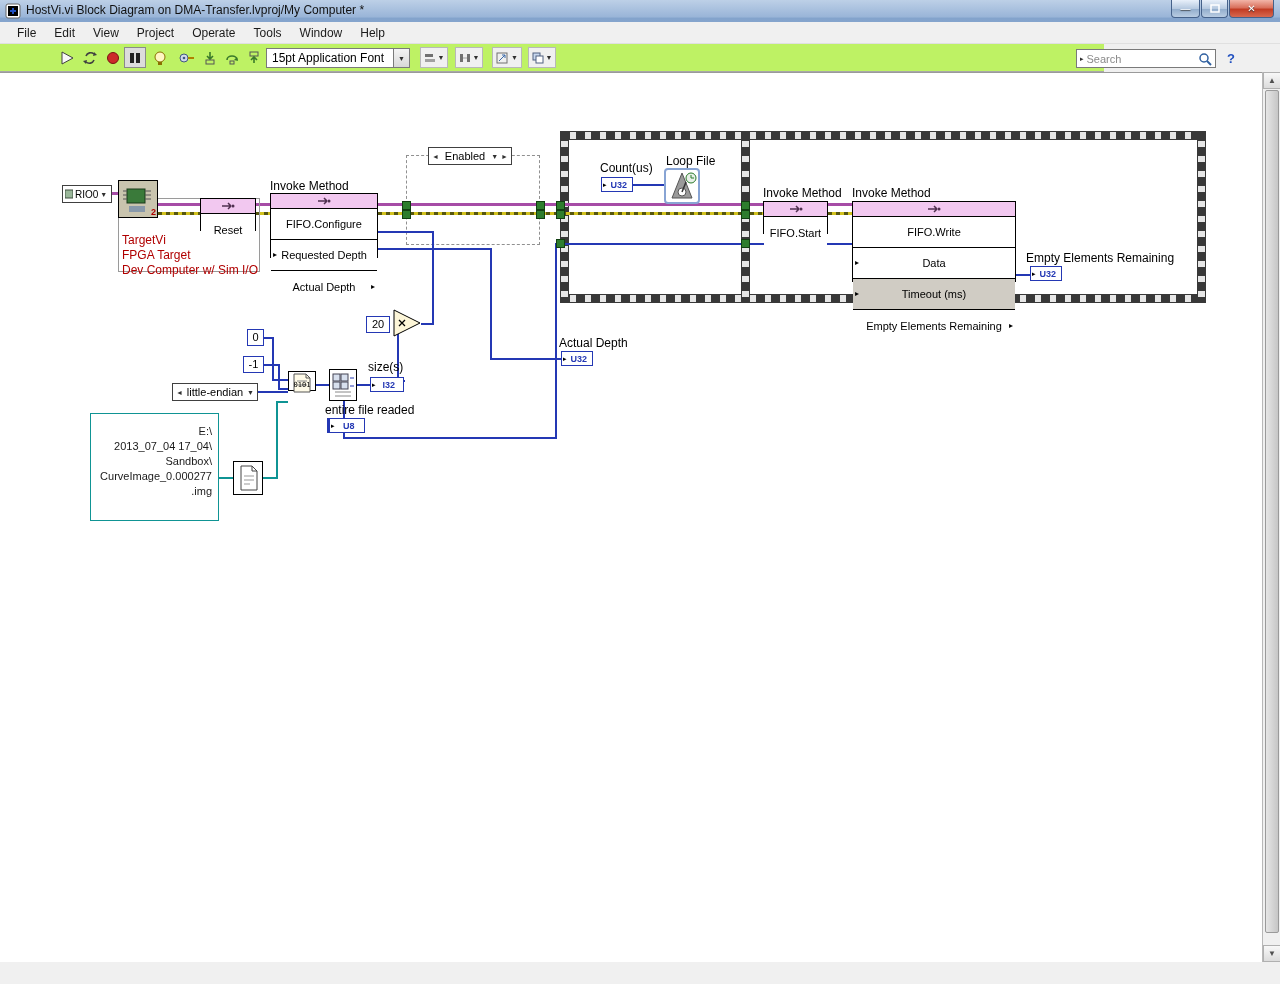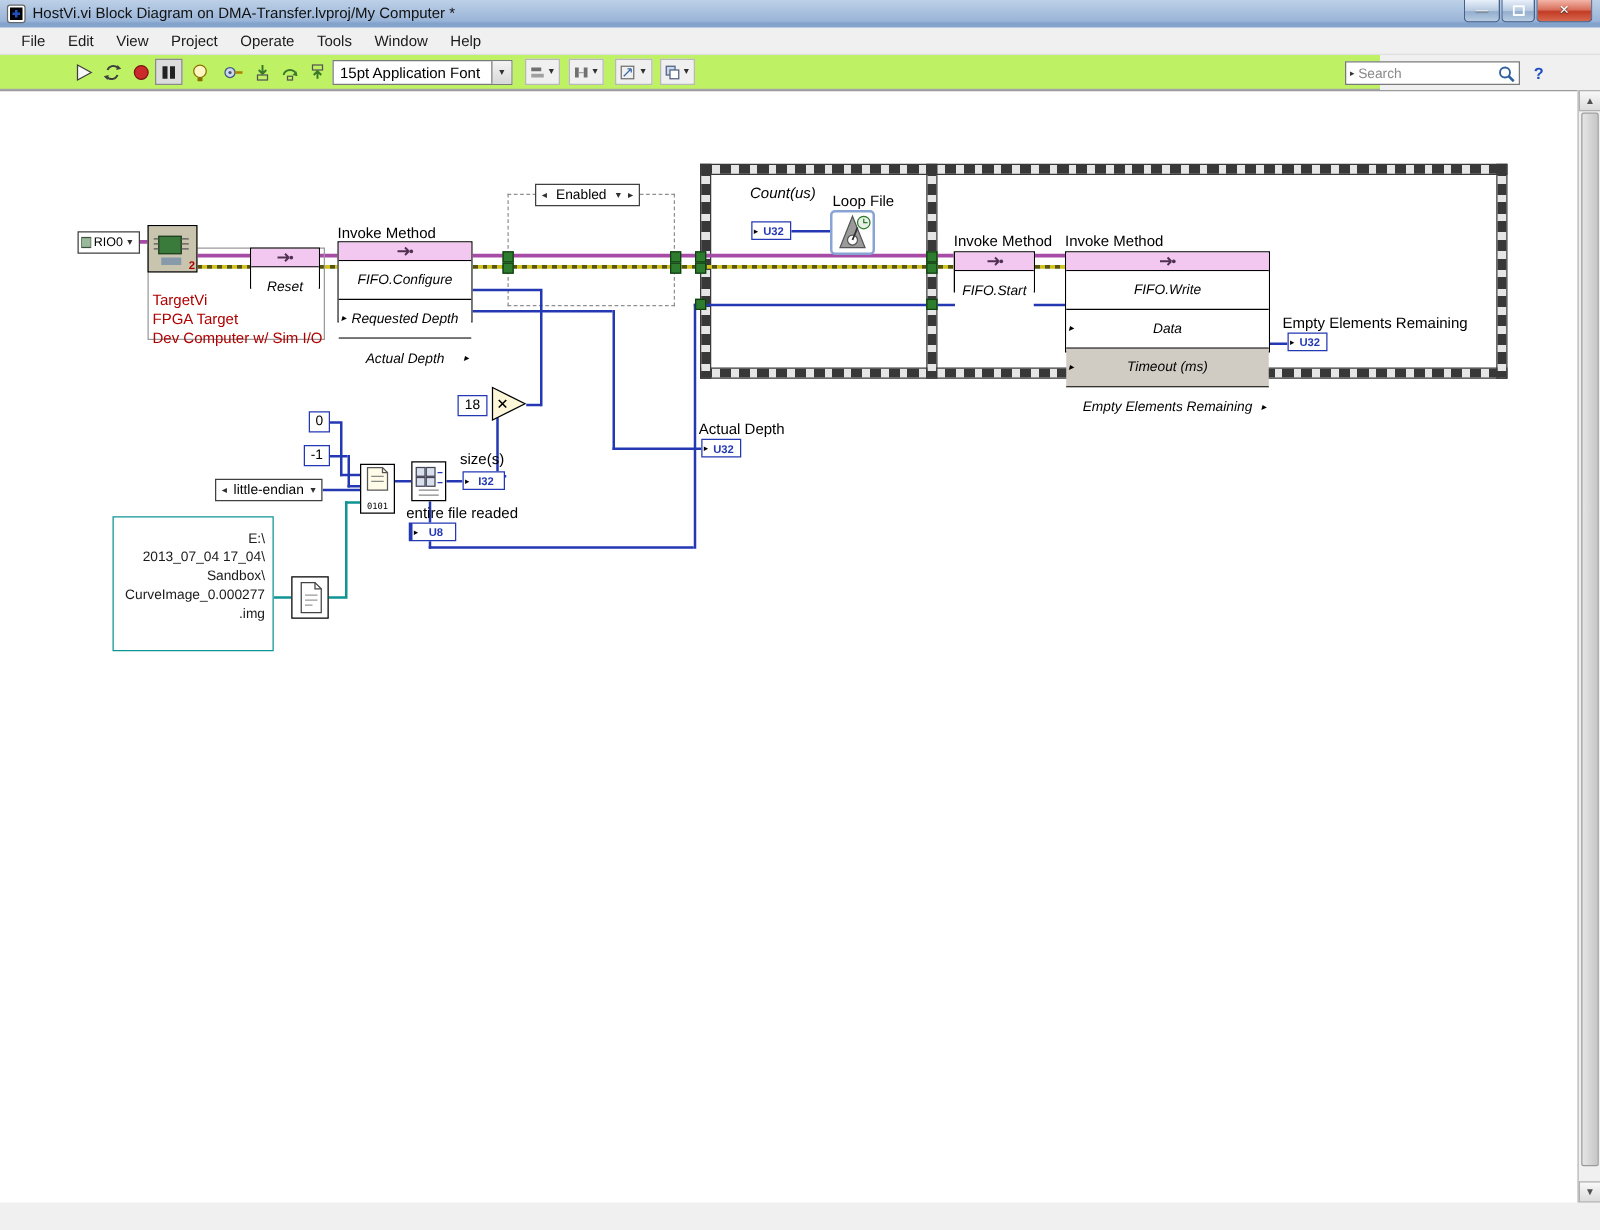--- a/index.html
+++ b/index.html
@@ -52,21 +52,21 @@
 
   .wire { position:absolute; }
   .wp { background:#a64ca6; }
   .we { background:repeating-linear-gradient(90deg,#56560e 0 4px,#d2c21e 4px 8px); }
   .wb { background:#2438b4; }
   .wt { background:#0f9494; }
   .tunnel { position:absolute; width:9px; height:9px; background:#2e7d2e; border:1px solid #123f12; }
 
   .invoke-node { position:absolute; border:1px solid #000; background:#fff; }
   .ivh { height:15px; background:#f2c8f0; border-bottom:1px solid #000; display:flex; align-items:center; justify-content:center; }
-  .ivr { height:31px; border-bottom:1px solid #000; position:relative; display:flex; align-items:center; justify-content:center; font-size:11px; background:#fff;font-style:italic; }
+  .ivr { height:31px; border-bottom:1px solid #000; position:relative; display:flex; align-items:center; justify-content:center; font-size:11px; background:#fff; }
   .ivr:last-child { border-bottom:none; }
   .ivr.gray { background:#d0ccc4; }
   .mk { position:absolute; top:50%; transform:translateY(-50%); font-size:8px; color:#000; line-height:8px; }
   .mk-l { left:2px; } .mk-r { right:2px; }
 
   .term { position:absolute; height:15px; border:1px solid #2438b4; background:#fff; display:flex; align-items:center; padding:0 1px; }
   .term .tlabel { flex:1; text-align:center; font-size:9px; font-weight:bold; color:#2438b4; }
   .term .tarrow { font-size:7px; color:#000; }
   .term.array { border-left:3px solid #2438b4; }
 
@@ -373,21 +373,21 @@
       </div>
     </div>
 
     <div class="enum" style="left:428px;top:74px;width:84px;">
       <span class="earrow">◄</span>
       <span class="elabel">Enabled</span>
       <span class="earrow">▼</span>
       <span class="earrow">►</span>
     </div>
 
-    <span class="lv-label" style="left:600px;top:74px;font-style:italic;">Count(us)</span>
+    <span class="lv-label" style="left:600px;top:88px;">Count(us)</span>
     <div class="term" style="left:601px;top:104px;width:32px;">
       <span class="tarrow">▸</span>
       <span class="tlabel">U32</span>
     </div>
     <span class="lv-label" style="left:666px;top:81px;">Loop File</span>
     <div class="express" style="left:664px;top:95px;width:36px;height:36px;">
       <svg width="32" height="32">
         <polygon points="16,3 26,28 6,28" fill="#9a9a9a" stroke="#555"></polygon>
         <circle cx="16" cy="22" r="4" fill="#fff" stroke="#555"></circle>
         <path d="M16,22 L20,12" stroke="#333" stroke-width="1.5"></path>
@@ -435,35 +435,35 @@
       <span class="tarrow">▸</span>
       <span class="tlabel">U32</span>
     </div>
 
     <span class="lv-label" style="left:559px;top:263px;">Actual Depth</span>
     <div class="term" style="left:561px;top:278px;width:32px;">
       <span class="tarrow">▸</span>
       <span class="tlabel">U32</span>
     </div>
 
-    <div class="nconst" style="left:366px;top:243px;width:24px;height:17px;"><span>18</span></div>
+    <div class="nconst" style="left:366px;top:243px;width:24px;height:17px;"><span>20</span></div>
     <svg style="position:absolute;left:392px;top:235px;" width="30" height="30">
       <polygon points="2,2 28,15 2,28" fill="#fdf6d8" stroke="#000"></polygon>
       <path d="M7,12 L13,18 M13,12 L7,18" stroke="#000" stroke-width="1.3"></path>
     </svg>
     <div class="nconst" style="left:247px;top:256px;width:17px;height:17px;"><span>0</span></div>
     <div class="nconst" style="left:243px;top:283px;width:21px;height:17px;"><span>-1</span></div>
 
     <div class="enum" style="left:172px;top:310px;width:86px;">
       <span class="earrow">◄</span>
       <span class="elabel">little-endian</span>
       <span class="earrow">▼</span>
     </div>
 
-    <div class="fn-icon" style="left:288px;top:298px;width:28px;height:40px;">
+    <div class="fn-icon" style="left:288px;top:298px;width:28px;height:20px;">
       <svg width="26" height="22">
         <path d="M5,2 L17,2 L21,6 L21,20 L5,20 Z" fill="#fffbe8" stroke="#555"></path>
         <path d="M17,2 L17,6 L21,6" fill="none" stroke="#555"></path>
         <path d="M8,9 L18,9 M8,13 L18,13" stroke="#888"></path>
       </svg>
       <span class="bin-text">0101</span>
     </div>
     <div class="fn-icon" style="left:329px;top:296px;width:28px;height:32px;">
       <svg width="26" height="30">
         <rect x="3" y="4" width="7" height="7" fill="#d8e0ee" stroke="#445"></rect>

